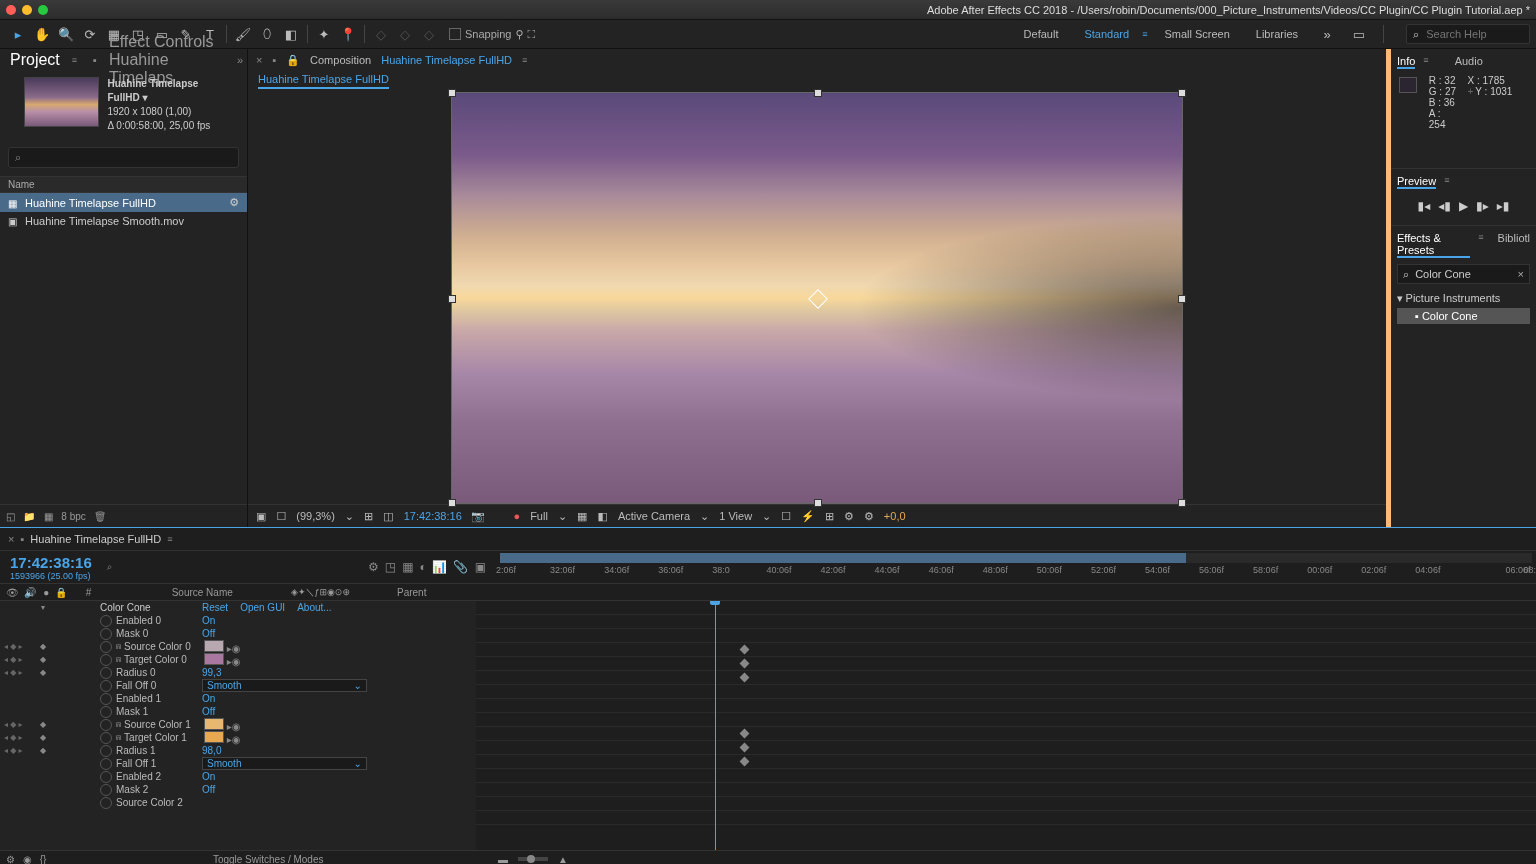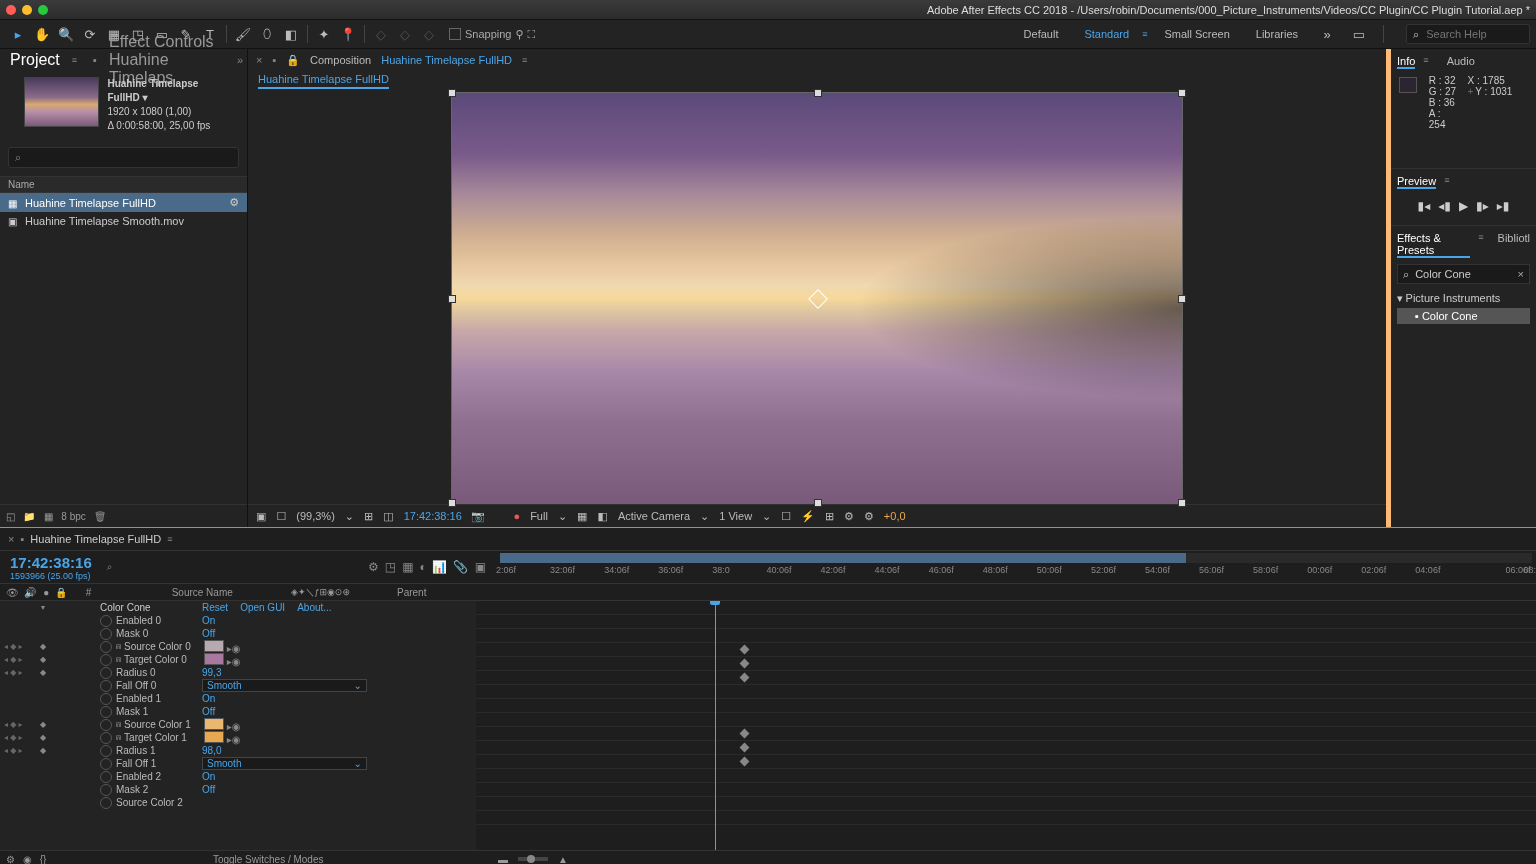--- a/index.html
+++ b/index.html
@@ -254,21 +254,21 @@
       <span class="vf-item">⚙</span>
       <span class="vf-item vf-orange">+0,0</span>
     </div>
   </div>
 
   <div class="right-panel">
     <div class="r-section">
       <div class="r-tabs">
           <span class="active">Info</span>
           <span class="tab-menu">≡</span>
-          <span style="margin-left:10px">Audio</span>
+          <span style="margin-left:18px">Audio</span>
         </div>
       <div class="info-grid">
         <div style="display:flex;gap:12px">
             <div class="info-swatch"></div>
             <div>
               <div>R :  32</div>
               <div>G :  27</div>
               <div>B :  36</div>
               <div>A :  254</div>
             </div>

